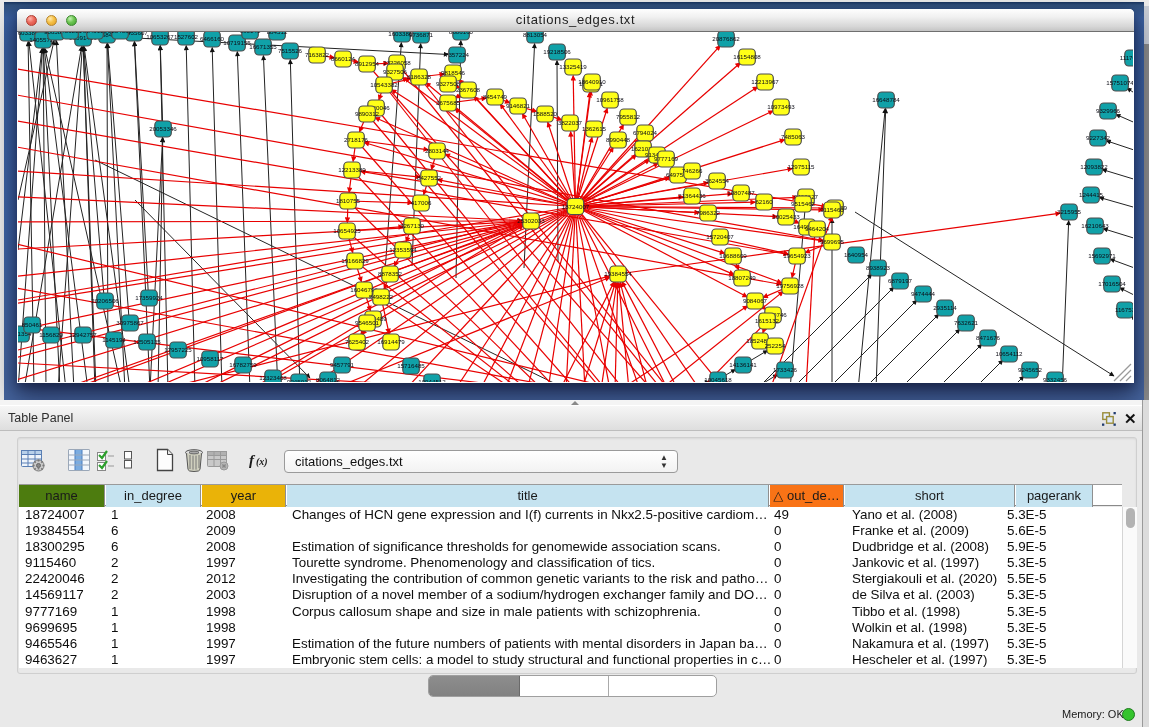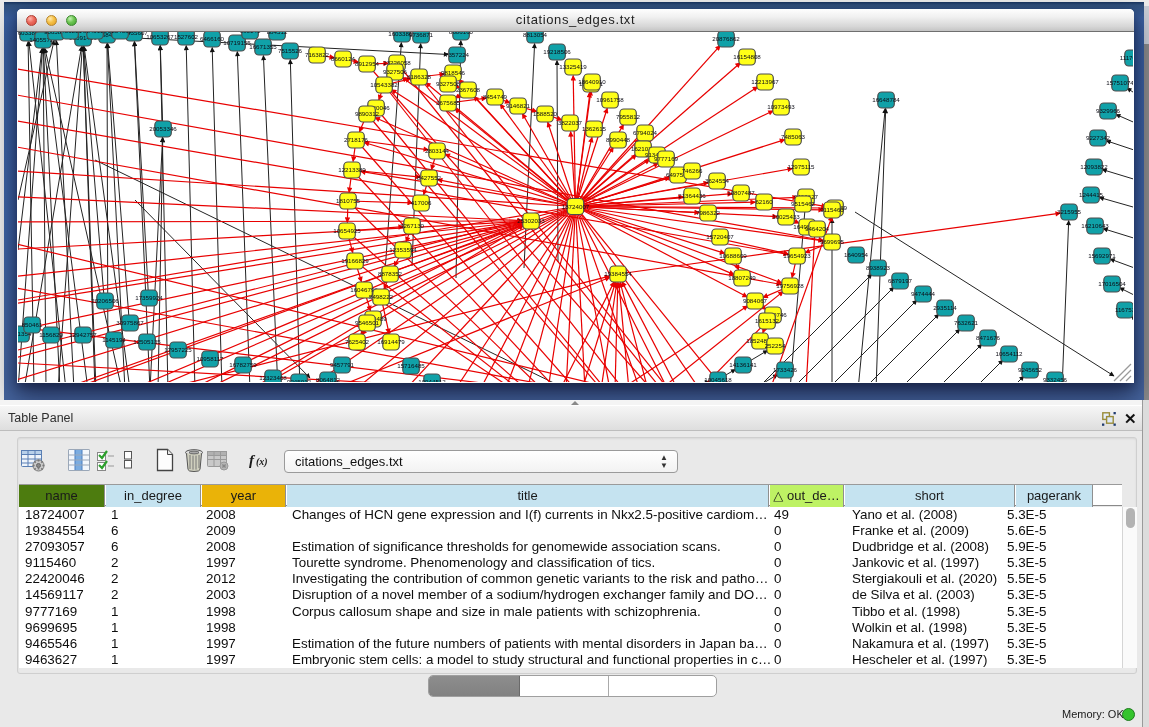--- a/index.html
+++ b/index.html
@@ -657,21 +657,21 @@
           <text x="2" y="18" font-family="Liberation Serif, serif" font-style="italic" font-weight="bold" font-size="15" fill="#1a1a1a">f</text>
           <text x="9" y="18" font-family="Liberation Serif, serif" font-style="italic" font-weight="bold" font-size="10" fill="#1a1a1a">(x)</text>
         </svg></div>
     <div id="combo">citations_edges.txt<div class="arr">▲<br>▼</div></div>
   </div>
   <div id="thead">
     <div class="th" style="left:0;width:86px;background:#4d7c0f">name</div>
     <div class="th" style="left:87px;width:95px;background:#c5e3f0">in_degree</div>
     <div class="th" style="left:183px;width:84px;background:#eab308">year</div>
     <div class="th" style="left:268px;width:482px;background:#c5e3f0">title</div>
-    <div class="th" style="left:751px;width:74px;background:#bef264">△ out_de…</div>
+    <div class="th" style="left:751px;width:74px;background:#f97316">△ out_de…</div>
     <div class="th" style="left:826px;width:170px;background:#c5e3f0">short</div>
     <div class="th" style="left:997px;width:77px;background:#c5e3f0">pagerank</div>
   </div>
   <div id="tbody">
       <div class="tr">
         <div class="c0">18724007</div>
         <div class="c1">1</div>
         <div class="c2">2008</div>
         <div class="c3">Changes of HCN gene expression and I(f) currents in Nkx2.5‑positive cardiomyocytes derived</div>
         <div class="c4">49</div>
@@ -680,21 +680,21 @@
       </div>
       <div class="tr">
         <div class="c0">19384554</div>
         <div class="c1">6</div>
         <div class="c2">2009</div>
         <div class="c4">0</div>
         <div class="c5">Franke et al. (2009)</div>
         <div class="c6">5.6E‑5</div>
       </div>
       <div class="tr">
-        <div class="c0">27093057</div>
+        <div class="c0">18300295</div>
         <div class="c1">6</div>
         <div class="c2">2008</div>
         <div class="c3">Estimation of significance thresholds for genomewide association scans.</div>
         <div class="c4">0</div>
         <div class="c5">Dudbridge et al. (2008)</div>
         <div class="c6">5.9E‑5</div>
       </div>
       <div class="tr">
         <div class="c0">9115460</div>
         <div class="c1">2</div>

